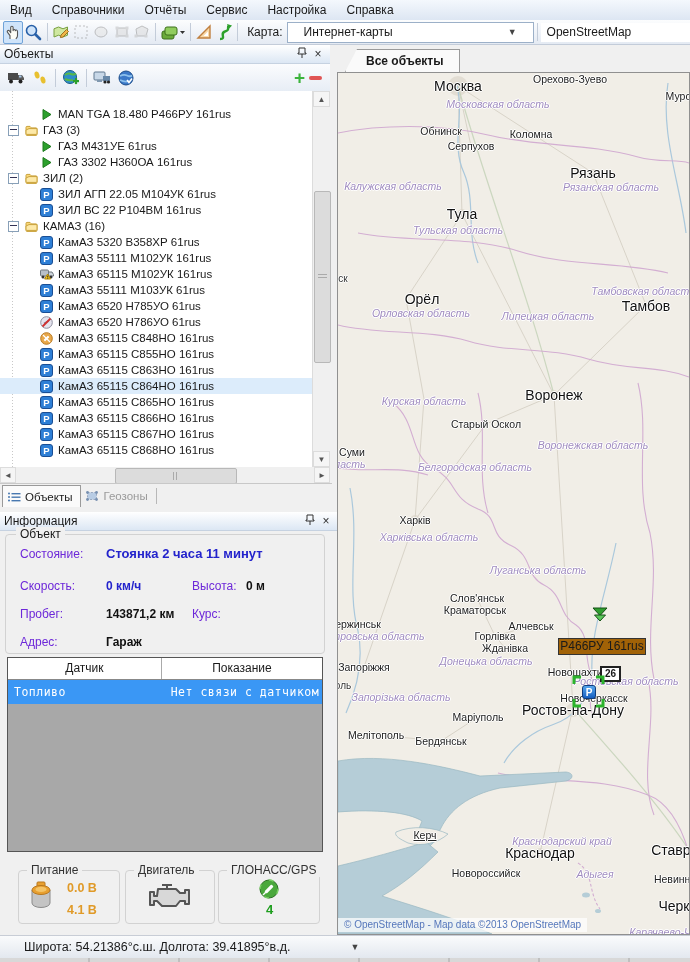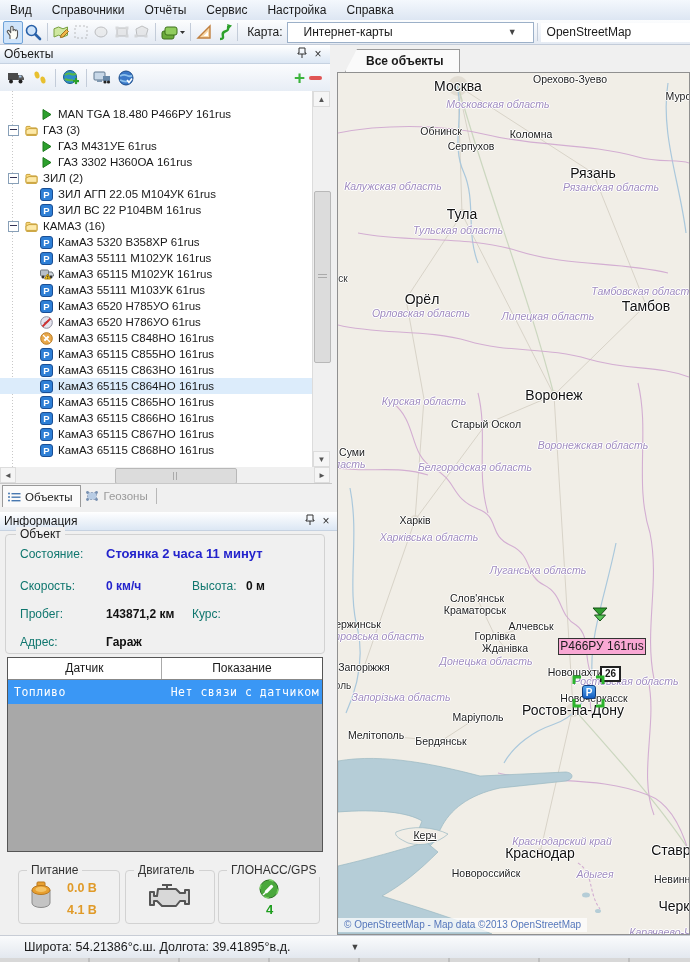--- a/index.html
+++ b/index.html
@@ -64,21 +64,21 @@
   .dtab.active{background:#fafafa;border:1px solid #9a9a9a;border-bottom:none;}
   .dtab.inactive{color:#9a9a9a;}
   .dtab .dic{width:14px;height:12px;margin-right:4px;display:inline-block;}
   .dsep{width:1px;height:16px;background:#b8b8b8;margin-top:4px;}
   
   .infohead{position:absolute;left:0;top:467px;width:330px;}
   .group{position:absolute;left:5px;top:489px;width:318px;height:118px;border:1px solid #d2d2d2;
     border-radius:4px;}
   .group .legend{position:absolute;left:10px;top:-8px;background:#f0f0f0;padding:0 4px;}
   .irow{position:absolute;left:14px;}
-  .ilabel{color:#0f766e;}
+  .ilabel{color:#6d28d9;}
   .ival-blue{color:#2323cc;font-weight:bold;}
   .ival{color:#111;font-weight:bold;}
   .statev{font-size:13px;}
   
   .stable{position:absolute;left:7px;top:612px;width:316px;height:195px;border:1px solid #555;
     background:#a8a8a8;box-sizing:border-box;}
   .sthead{height:21px;background:#fff;border-bottom:1px solid #888;display:flex;}
   .sthead .c{flex:0 0 49%;text-align:center;line-height:21px;border-right:1px solid #aaa;box-sizing:border-box;}
   .sthead .c:last-child{flex:1;border-right:none;}
   .srow{height:24px;background:#3a97f5;color:#fff;display:flex;align-items:center;
@@ -106,21 +106,21 @@
     font-weight:bold;display:flex;align-items:center;padding:0 16px 0 20px;
     clip-path:polygon(12px 0,100% 0,100% 100%,0 100%);margin-left:8px;}
   .map{position:absolute;left:0;top:27px;width:351px;height:861px;border:1px solid #909090;
     overflow:hidden;background:#f1eee7;}
   .ml{position:absolute;transform:translate(-50%,-50%);white-space:nowrap;
     text-shadow:1px 0 0 #fff,-1px 0 0 #fff,0 1px 0 #fff,0 -1px 0 #fff;}
   .ml-city{font-size:10.5px;color:#222;}
   .ml-city-lg{font-size:14px;color:#111;}
   .ml-region{font-size:10.5px;color:#a08cc0;font-style:italic;}
   .ml-frag{font-size:10px;color:#333;}
-  .mtooltip{position:absolute;left:220px;top:565px;width:86px;height:15px;background:#f9a8d4;
+  .mtooltip{position:absolute;left:220px;top:565px;width:86px;height:15px;background:#a16207;
     border:1px solid #333;font-size:12px;line-height:15px;text-align:center;z-index:6;}
   .mbadge{position:absolute;left:262px;top:593px;width:17px;height:12px;background:#fff;
     border:2px solid #222;font-weight:bold;font-size:10px;line-height:12px;text-align:center;z-index:6;}
   .pmark{position:absolute;left:244px;top:612px;width:14px;height:14px;border-radius:3px;
     background:linear-gradient(#56a6ee,#1760c0);border:1px solid #0c3c80;color:#fff;font-weight:bold;
     font-size:10px;line-height:14px;text-align:center;z-index:7;box-sizing:border-box;}
   .corners{position:absolute;left:234px;top:602px;z-index:7;}
   .garrow{position:absolute;left:253px;top:533px;z-index:5;}
   .attrib{position:absolute;left:0;bottom:2px;height:14px;background:rgba(255,255,255,.72);
     color:#5577bb;font-size:10px;line-height:14px;padding:0 6px;z-index:4;}

